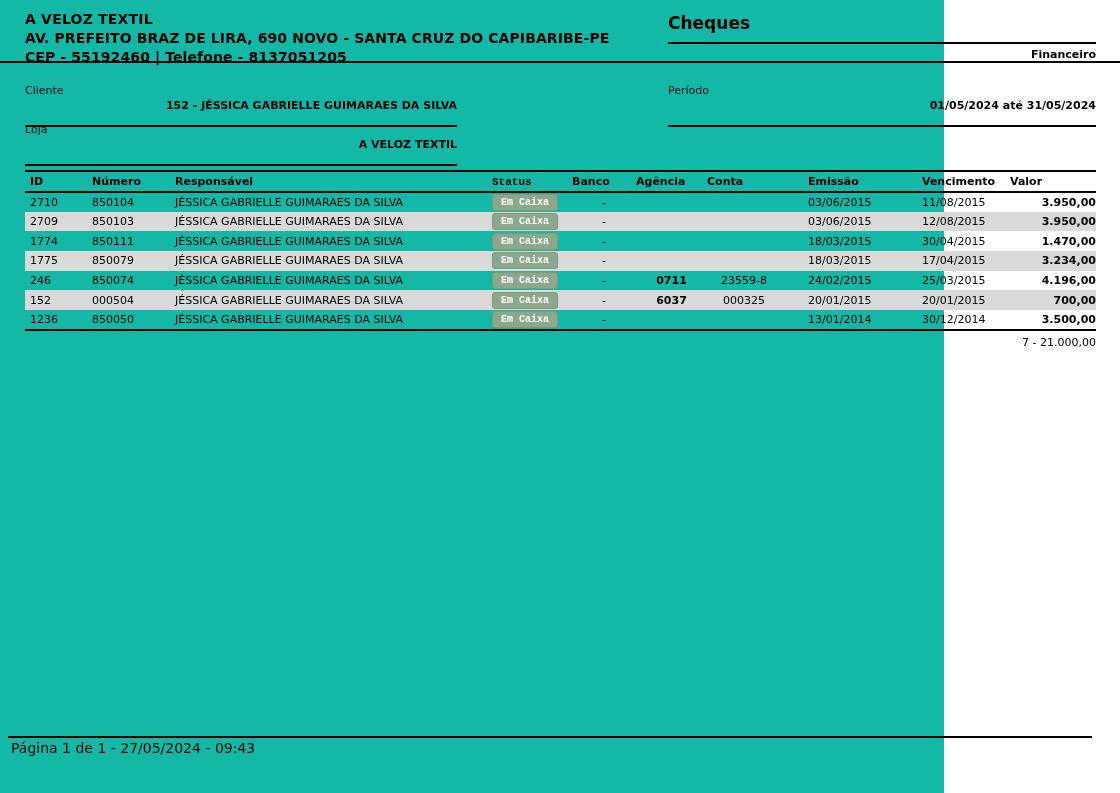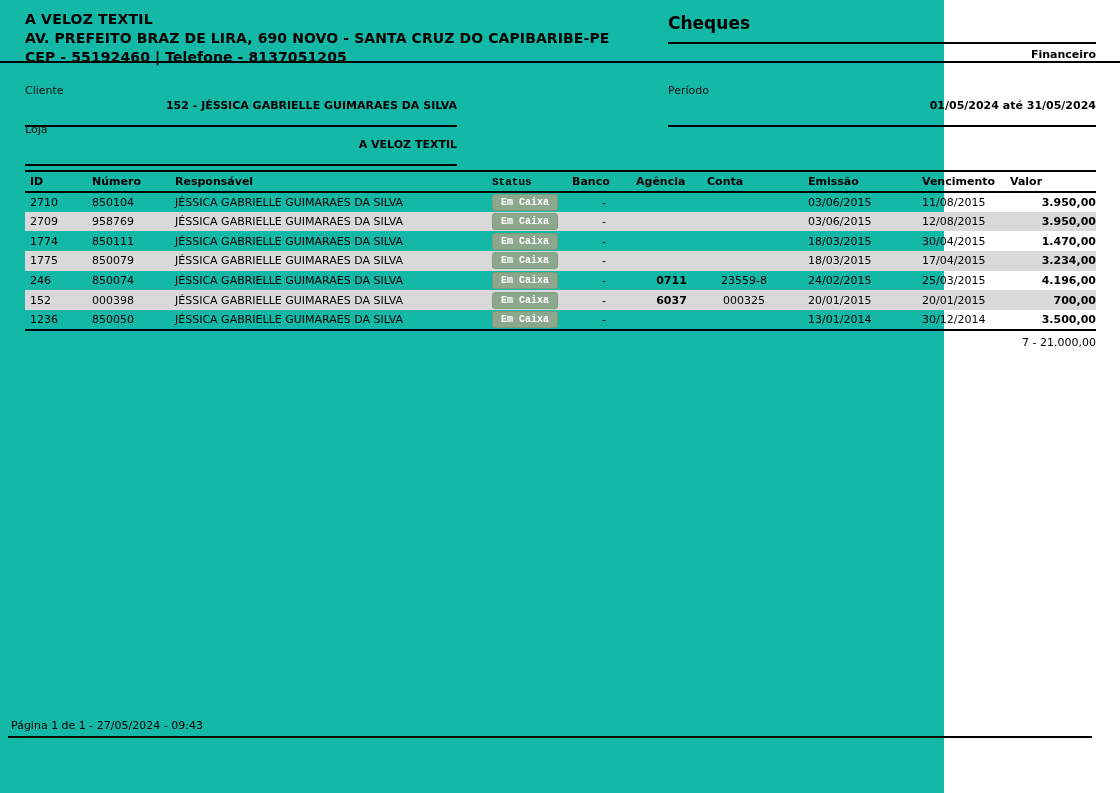--- a/index.html
+++ b/index.html
@@ -52,21 +52,21 @@
   .badge { display:inline-block; background:var(--badge-bg,#8CA88C);
            border:1px solid var(--badge-border,#7F9B7C); border-radius:3px;
            color:#fff; font-size:10px; font-weight:bold; line-height:13px;
            padding:1px 8px 1px; }
 
   .summary { position:absolute; left:25px; top:336px; width:1071px;
              text-align:right; font-size:11px; }
 
   
   .footer-line { position:absolute; left:8px; top:736px; width:1084px; height:1.5px; background:#000; }
-  .footer-text { position:absolute; left:11px; top:719px; font-size:11px; }
+  .footer-text { position:absolute; left:11px; top:740px; font-size:14px; }
 </style>
 </head>
 <body>
 
 <div class="page">
 
   <div class="company">
     <div class="company-name">A VELOZ TEXTIL</div>
     <div class="company-line">AV. PREFEITO BRAZ DE LIRA, 690 NOVO - SANTA CRUZ DO CAPIBARIBE-PE</div>
     <div class="company-line">CEP - 55192460 | Telefone - 8137051205</div>
@@ -117,21 +117,21 @@
         <td class="c-status"><span class="badge">Em Caixa</span></td>
         <td class="c-banco">-</td>
         <td class="c-ag"></td>
         <td class="c-conta"></td>
         <td class="c-emi">03/06/2015</td>
         <td class="c-venc">11/08/2015</td>
         <td class="c-valor">3.950,00</td>
       </tr>
       <tr>
         <td class="c-id">2709</td>
-        <td class="c-num">958769</td>
+        <td class="c-num">850103</td>
         <td class="c-resp">JÉSSICA GABRIELLE GUIMARAES DA SILVA</td>
         <td class="c-status"><span class="badge">Em Caixa</span></td>
         <td class="c-banco">-</td>
         <td class="c-ag"></td>
         <td class="c-conta"></td>
         <td class="c-emi">03/06/2015</td>
         <td class="c-venc">12/08/2015</td>
         <td class="c-valor">3.950,00</td>
       </tr>
       <tr>
@@ -165,21 +165,21 @@
         <td class="c-status"><span class="badge">Em Caixa</span></td>
         <td class="c-banco">-</td>
         <td class="c-ag">0711</td>
         <td class="c-conta">23559-8</td>
         <td class="c-emi">24/02/2015</td>
         <td class="c-venc">25/03/2015</td>
         <td class="c-valor">4.196,00</td>
       </tr>
       <tr>
         <td class="c-id">152</td>
-        <td class="c-num">000398</td>
+        <td class="c-num">000504</td>
         <td class="c-resp">JÉSSICA GABRIELLE GUIMARAES DA SILVA</td>
         <td class="c-status"><span class="badge">Em Caixa</span></td>
         <td class="c-banco">-</td>
         <td class="c-ag">6037</td>
         <td class="c-conta">000325</td>
         <td class="c-emi">20/01/2015</td>
         <td class="c-venc">20/01/2015</td>
         <td class="c-valor">700,00</td>
       </tr>
       <tr>

